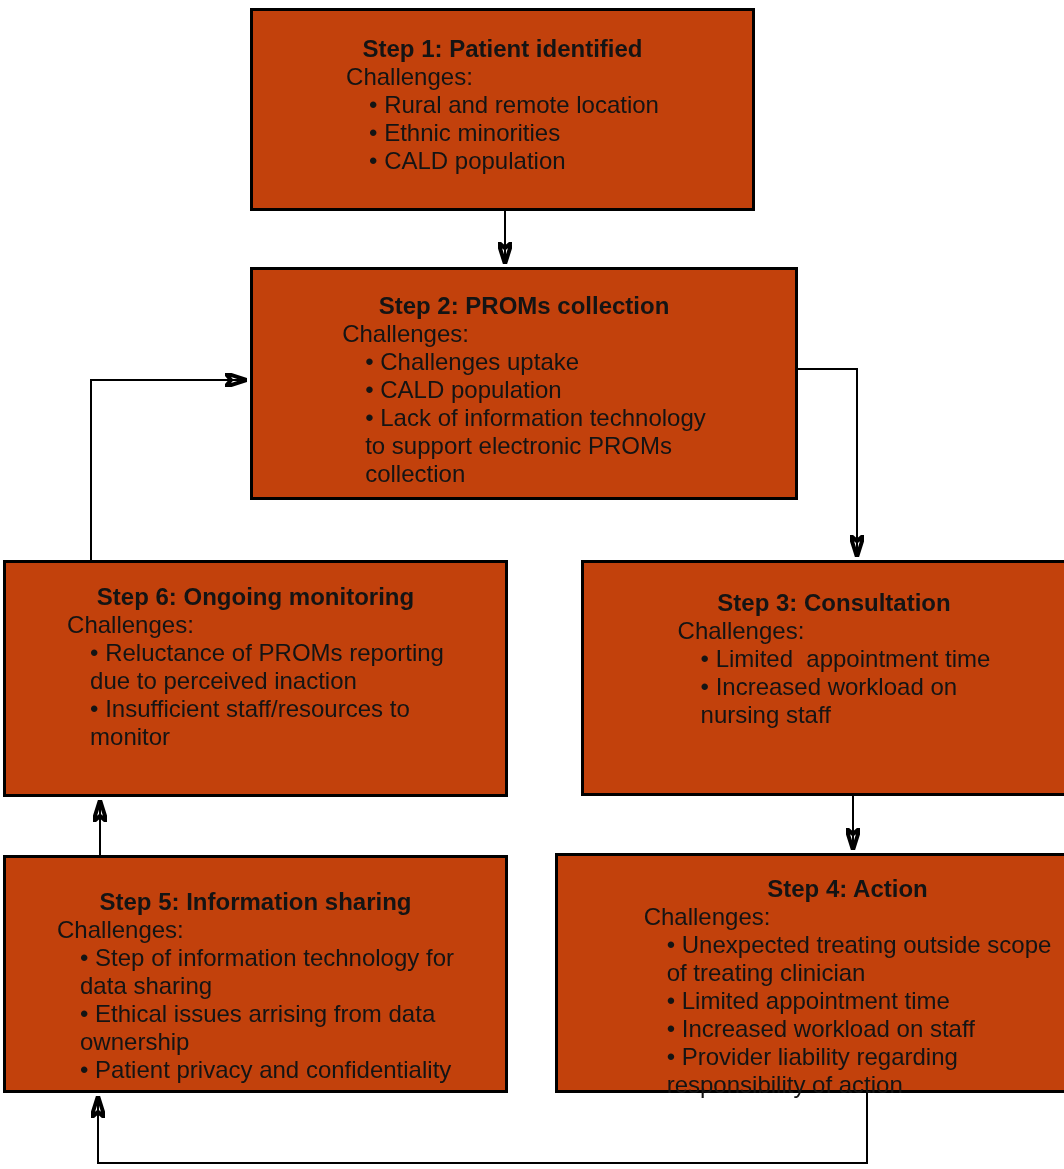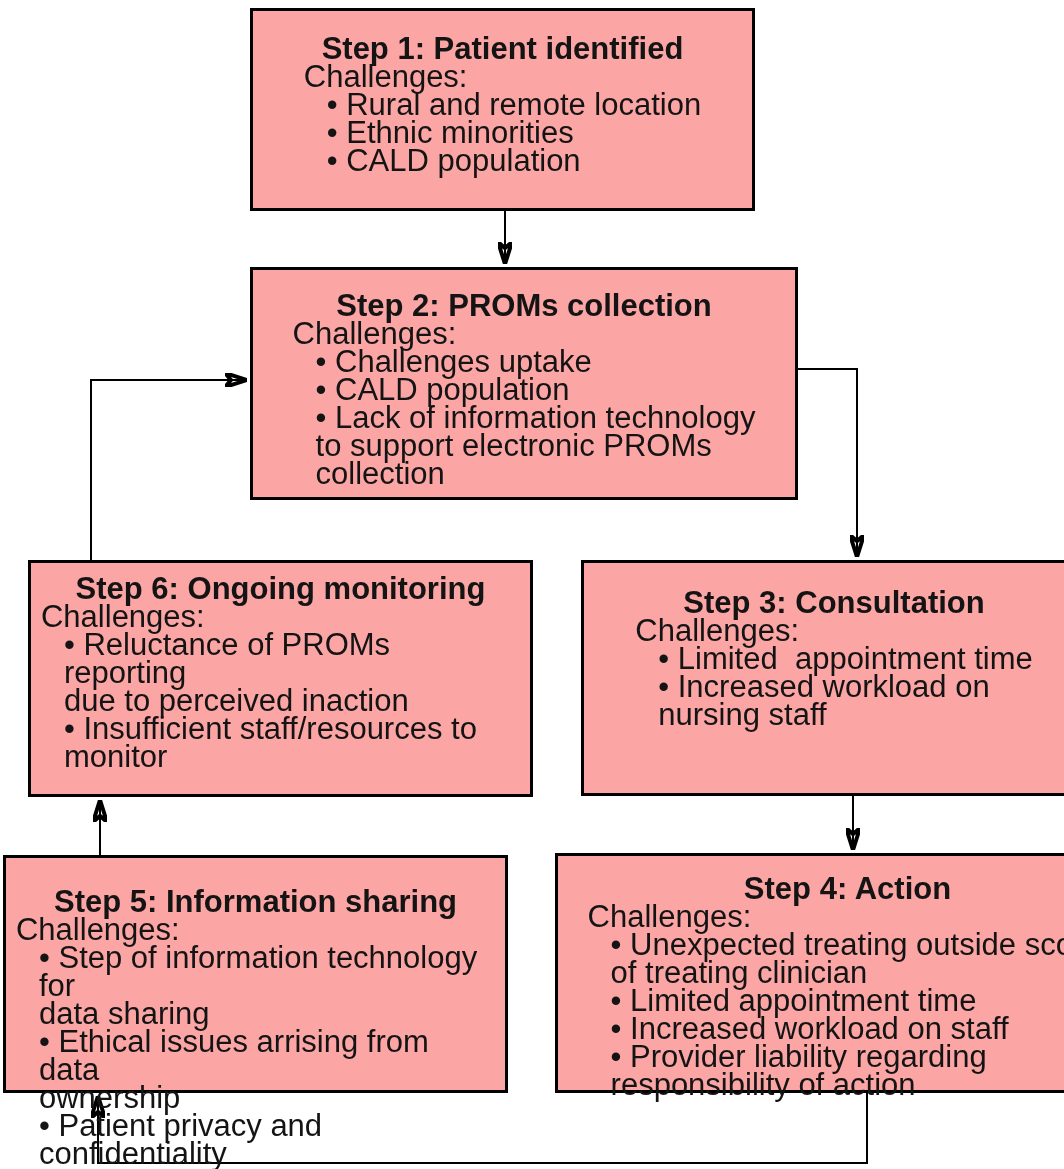--- a/index.html
+++ b/index.html
@@ -10,36 +10,36 @@
     font-family:"Liberation Sans", sans-serif;
     color:#141414;
     overflow:hidden;
   }
   .connectors{position:absolute;left:0;top:0;width:1064px;height:1169px;}
   .connectors path{fill:none;stroke:#000000;stroke-width:2;}
   .box{
     position:absolute;
     box-sizing:border-box;
     border:3px solid #000000;
-    background:#fca5a5;
+    background:#c2410c;
     text-align:center;
-    font-size:31px;
+    font-size:24px;
     line-height:28px;
   }
   .content{display:inline-block;text-align:left;max-width:96%;}
   .box-title{font-weight:700;text-align:center;}
   .bullet-line{margin-left:23px;}
   .bullet-text{white-space:pre-wrap;}
   
   .b1{left:250px;top:8px;width:505px;height:203px;padding-top:24px;}
   .b2{left:250px;top:267px;width:548px;height:233px;padding-top:22px;}
   .b3{left:555px;top:560px;width:506px;height:236px;padding-top:26px;margin-left:26px;}
   .b4{left:555px;top:853px;width:585px;height:240px;padding-top:19px;}
   .b5{left:3px;top:855px;width:505px;height:238px;padding-top:30px;}
-  .b6{left:3px;top:560px;width:505px;height:237px;padding-top:12px;margin-left:25px;}
+  .b6{left:3px;top:560px;width:505px;height:237px;padding-top:20px;}
 </style>
 </head>
 <body>
 
 <div class="canvas">
 
   <svg class="connectors" viewBox="0 0 1064 1169" xmlns="http://www.w3.org/2000/svg">
     <defs>
       <marker id="arrowhead" viewBox="0 0 11 7" refX="10.5" refY="3.5" markerWidth="11" markerHeight="7" orient="auto" markerUnits="strokeWidth">
         <path d="M0,0 L11,3.5 L0,7 L3,3.5 Z" fill="#000000" stroke="none"></path>

